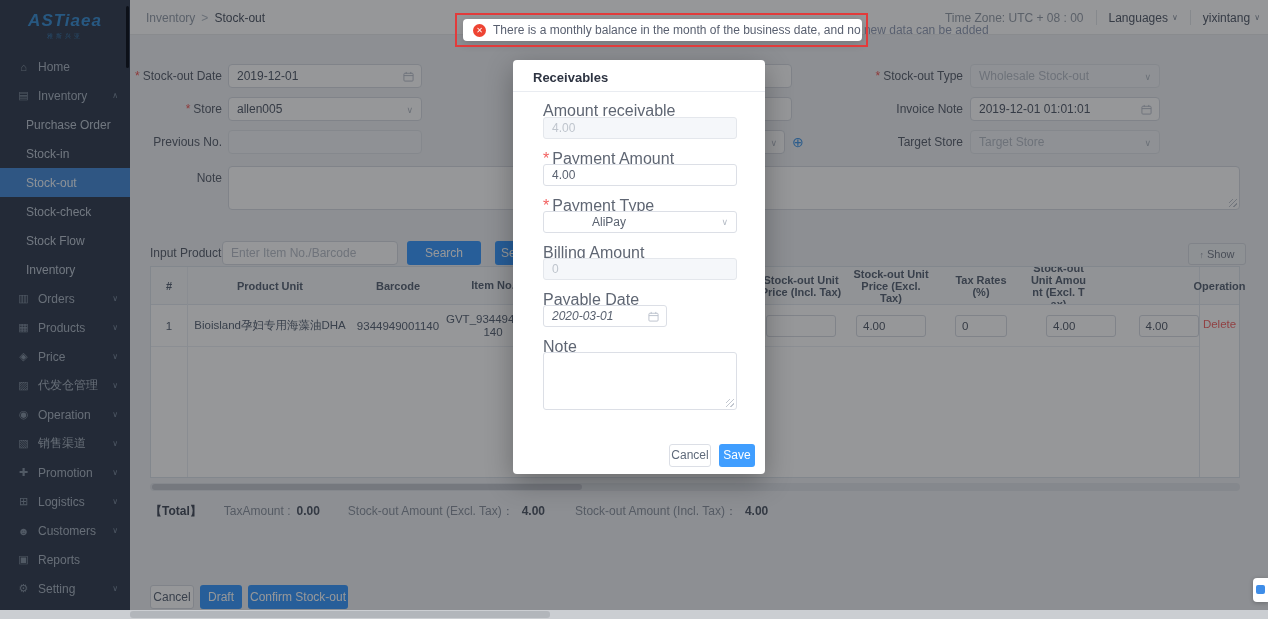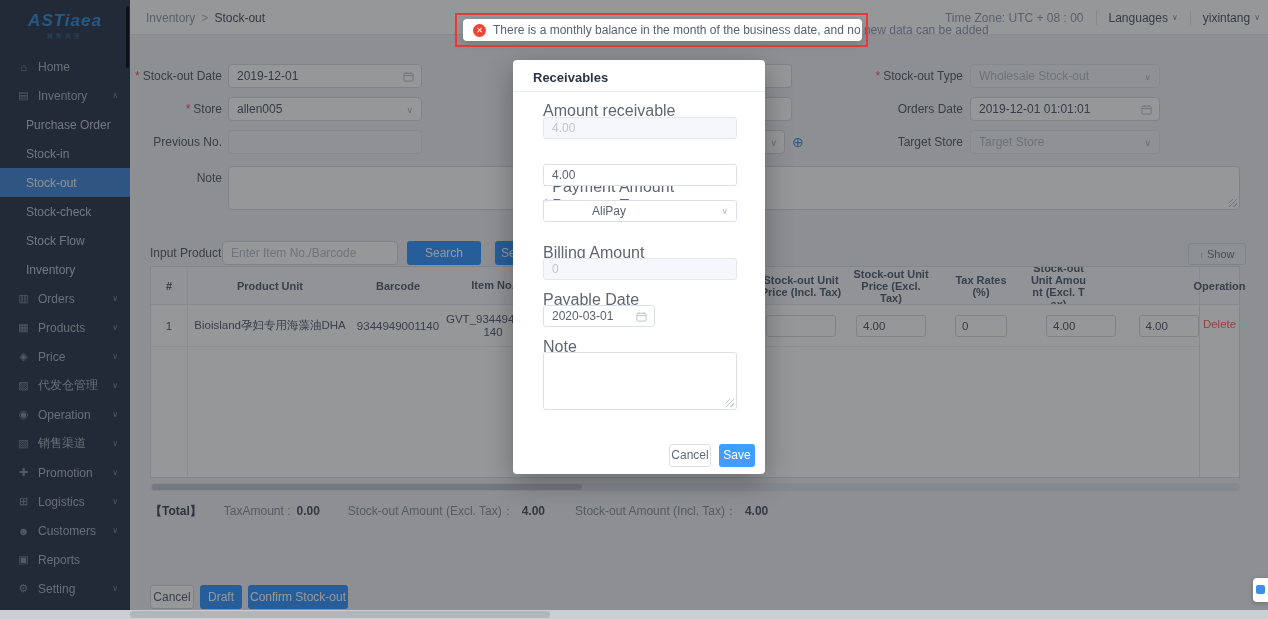--- a/index.html
+++ b/index.html
@@ -267,21 +267,21 @@
   <div class="plus" style="left:792px; top:134px;">⊕</div>
 
   <div class="lbl" style="left:830px; top:64px; width:133px;">
     <span class="star">*</span><span>Stock-out Type</span>
   </div>
   <div class="box dis" style="left:970px; top:64px; width:190px;">
     <span>Wholesale Stock-out</span>
     <span class="chevin" style="right:8px; top:1px;">∨</span>
   </div>
 
-  <div class="lbl" style="left:830px; top:97px; width:133px;">Orders Date</div>
+  <div class="lbl" style="left:830px; top:97px; width:133px;">Invoice Note</div>
   <div class="box" style="left:970px; top:97px; width:190px;">
     <span>2019-12-01 01:01:01</span>
     <span class="calic" style="right:7px; top:6px;">
       <svg width="11" height="11" viewBox="0 0 12 12">
           <rect x="1" y="2.5" width="10" height="8.5" rx="1" fill="none" stroke="#b9c0ca"></rect>
           <line x1="1" y1="5" x2="11" y2="5" stroke="#b9c0ca"></line>
           <line x1="3.5" y1="1" x2="3.5" y2="3" stroke="#b9c0ca"></line>
           <line x1="8.5" y1="1" x2="8.5" y2="3" stroke="#b9c0ca"></line>
         </svg>
     </span>
@@ -364,38 +364,38 @@
 
   <div class="overlay"></div>
 
   <div class="modal">
     <div class="m-title">Receivables</div>
     <div class="m-div"></div>
 
     <div class="m-lbl" style="top:42px;">Amount receivable</div>
     <div class="m-box dis" style="top:57px;">4.00</div>
 
-    <div class="m-lbl" style="top:90px;margin-top:28px;">
+    <div class="m-lbl" style="top:90px;">
       <span class="star">*</span><span>Payment Amount</span>
     </div>
     <div class="m-box" style="top:104px;">4.00</div>
 
     <div class="m-lbl" style="top:137px;">
       <span class="star">*</span><span>Payment Type</span>
     </div>
-    <div class="m-box" style="top:140px;padding-left:48px;">
+    <div class="m-box" style="top:151px;padding-left:48px;">
       <span>AliPay</span>
       <span class="chevin" style="right:8px; top:0;">∨</span>
     </div>
 
     <div class="m-lbl" style="top:184px;">Billing Amount</div>
     <div class="m-box dis" style="top:198px;">0</div>
 
     <div class="m-lbl" style="top:231px;">Payable Date</div>
-    <div class="m-box" style="top:245px; width:112px;">
+    <div class="m-box" style="top:245px; width:124px;font-style:italic;">
       <span>2020-03-01</span>
       <span class="calic" style="right:7px; top:5px;">
         <svg width="11" height="11" viewBox="0 0 12 12">
             <rect x="1" y="2.5" width="10" height="8.5" rx="1" fill="none" stroke="#b9c0ca"></rect>
             <line x1="1" y1="5" x2="11" y2="5" stroke="#b9c0ca"></line>
             <line x1="3.5" y1="1" x2="3.5" y2="3" stroke="#b9c0ca"></line>
             <line x1="8.5" y1="1" x2="8.5" y2="3" stroke="#b9c0ca"></line>
           </svg>
       </span>
     </div>

